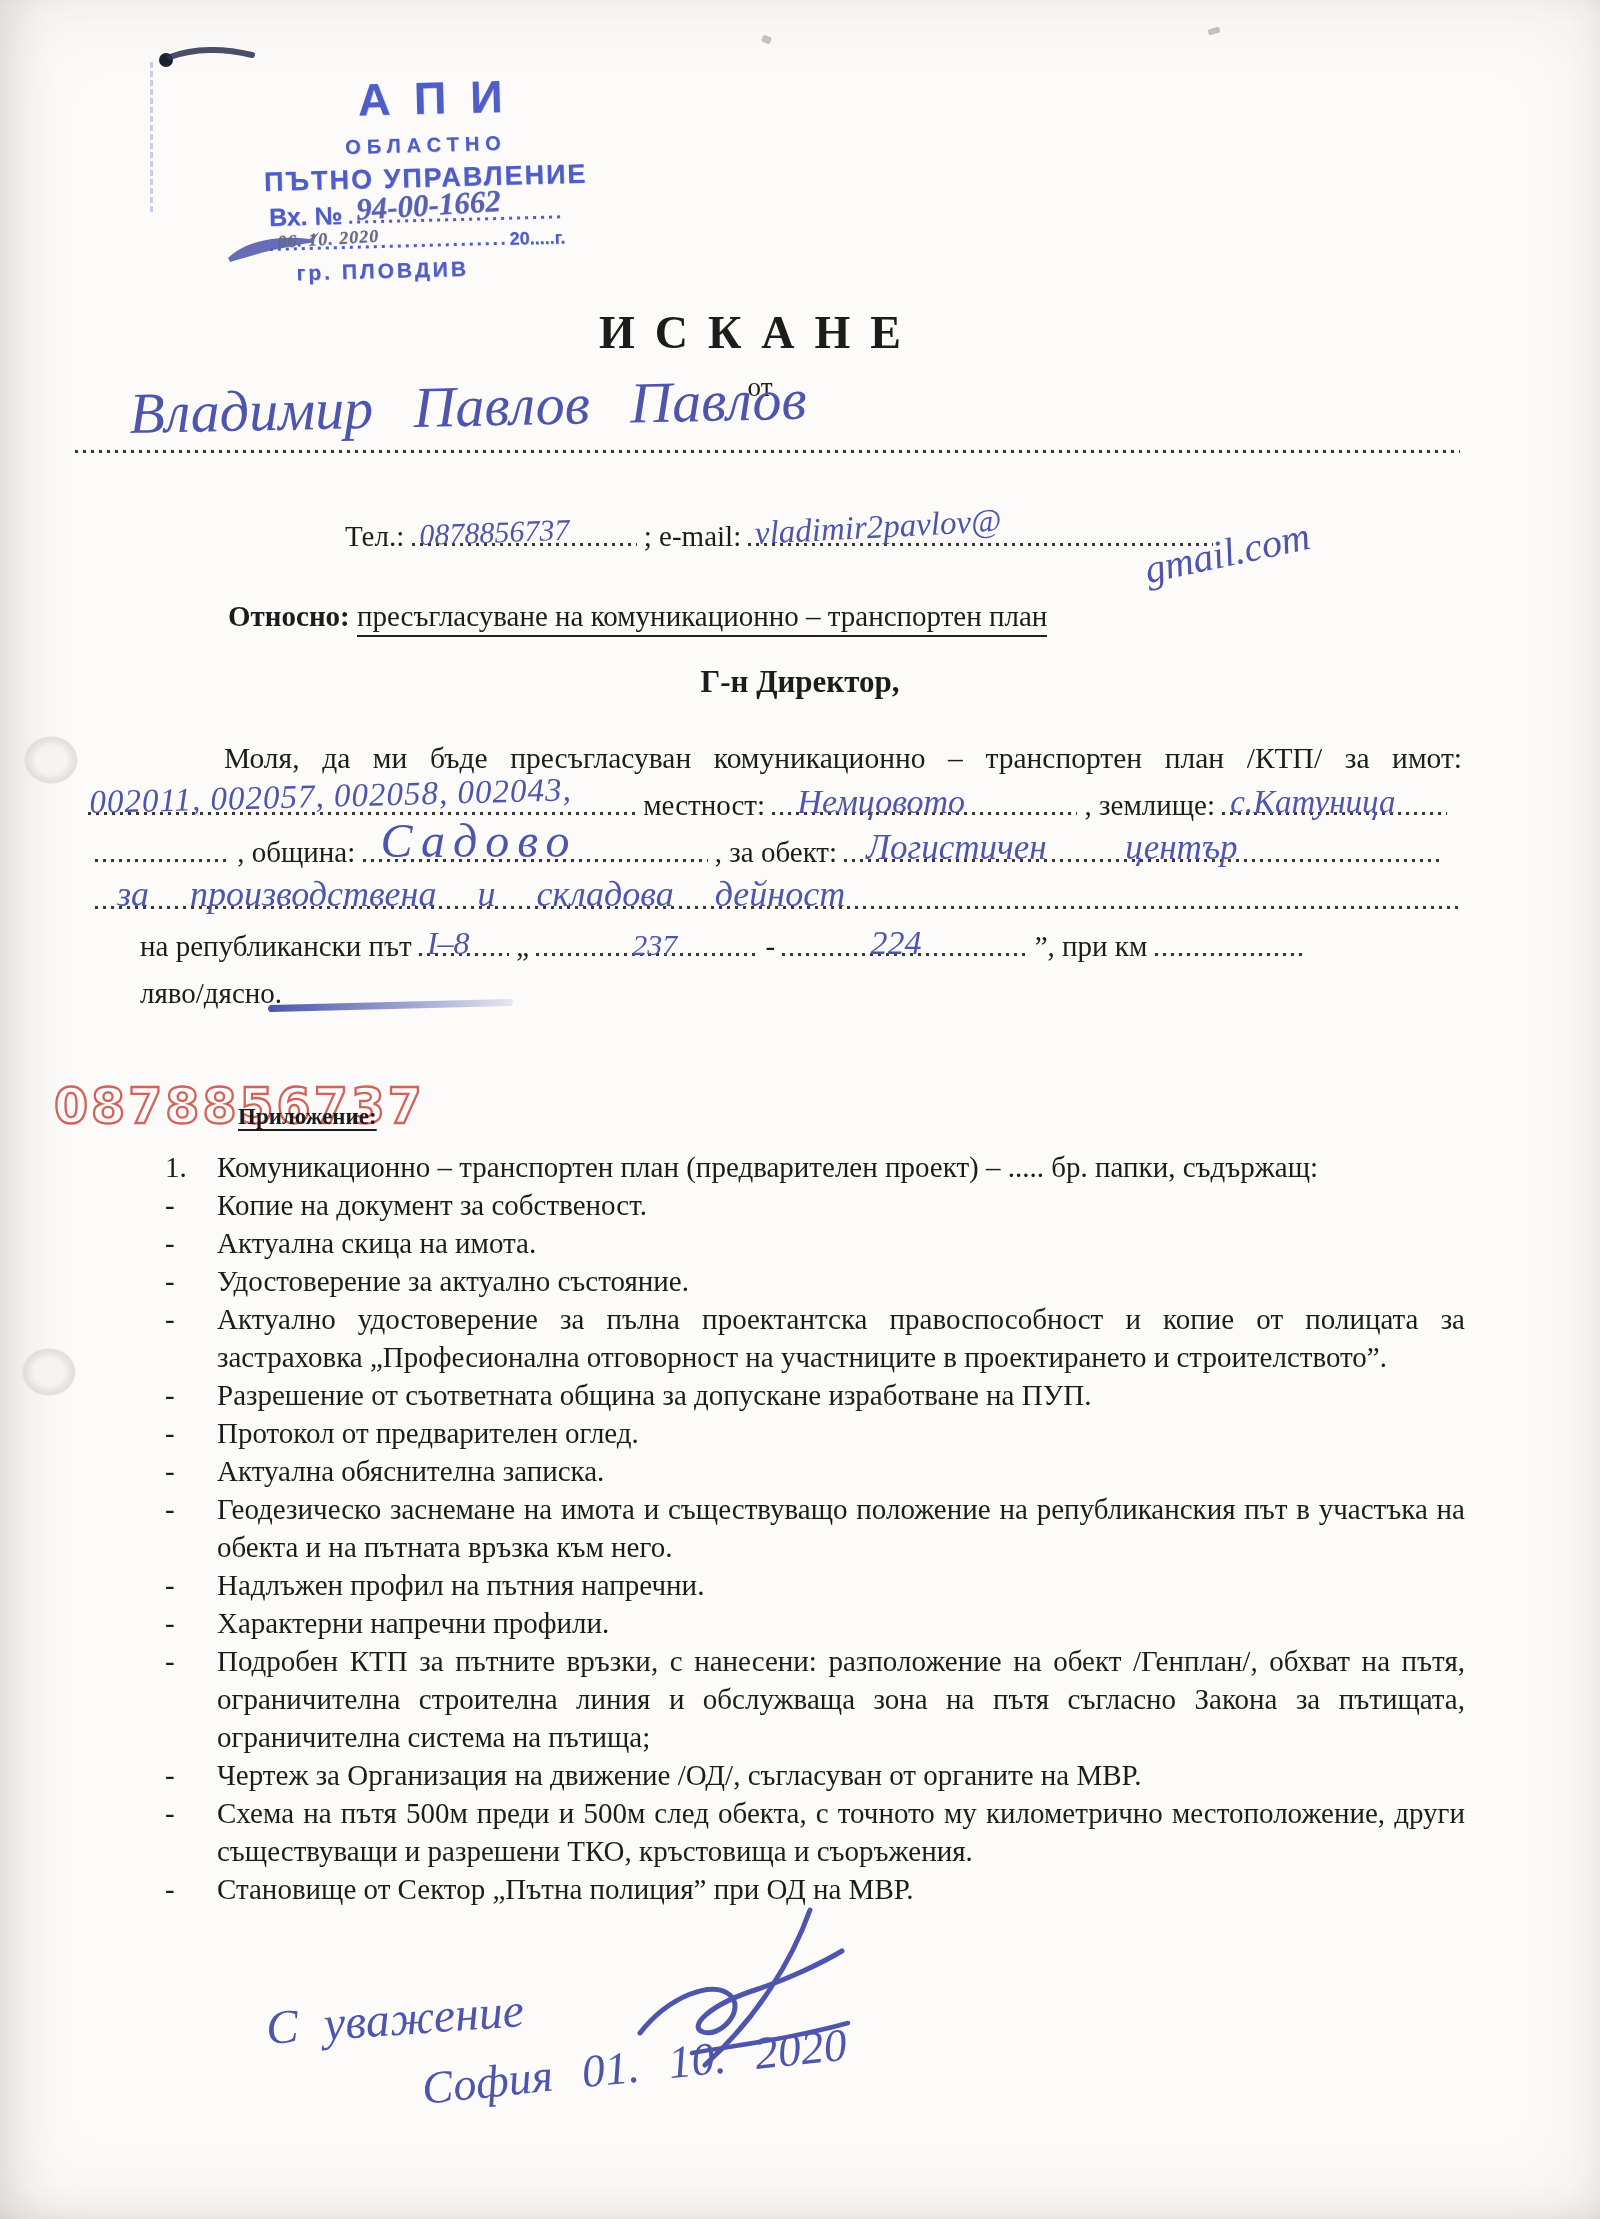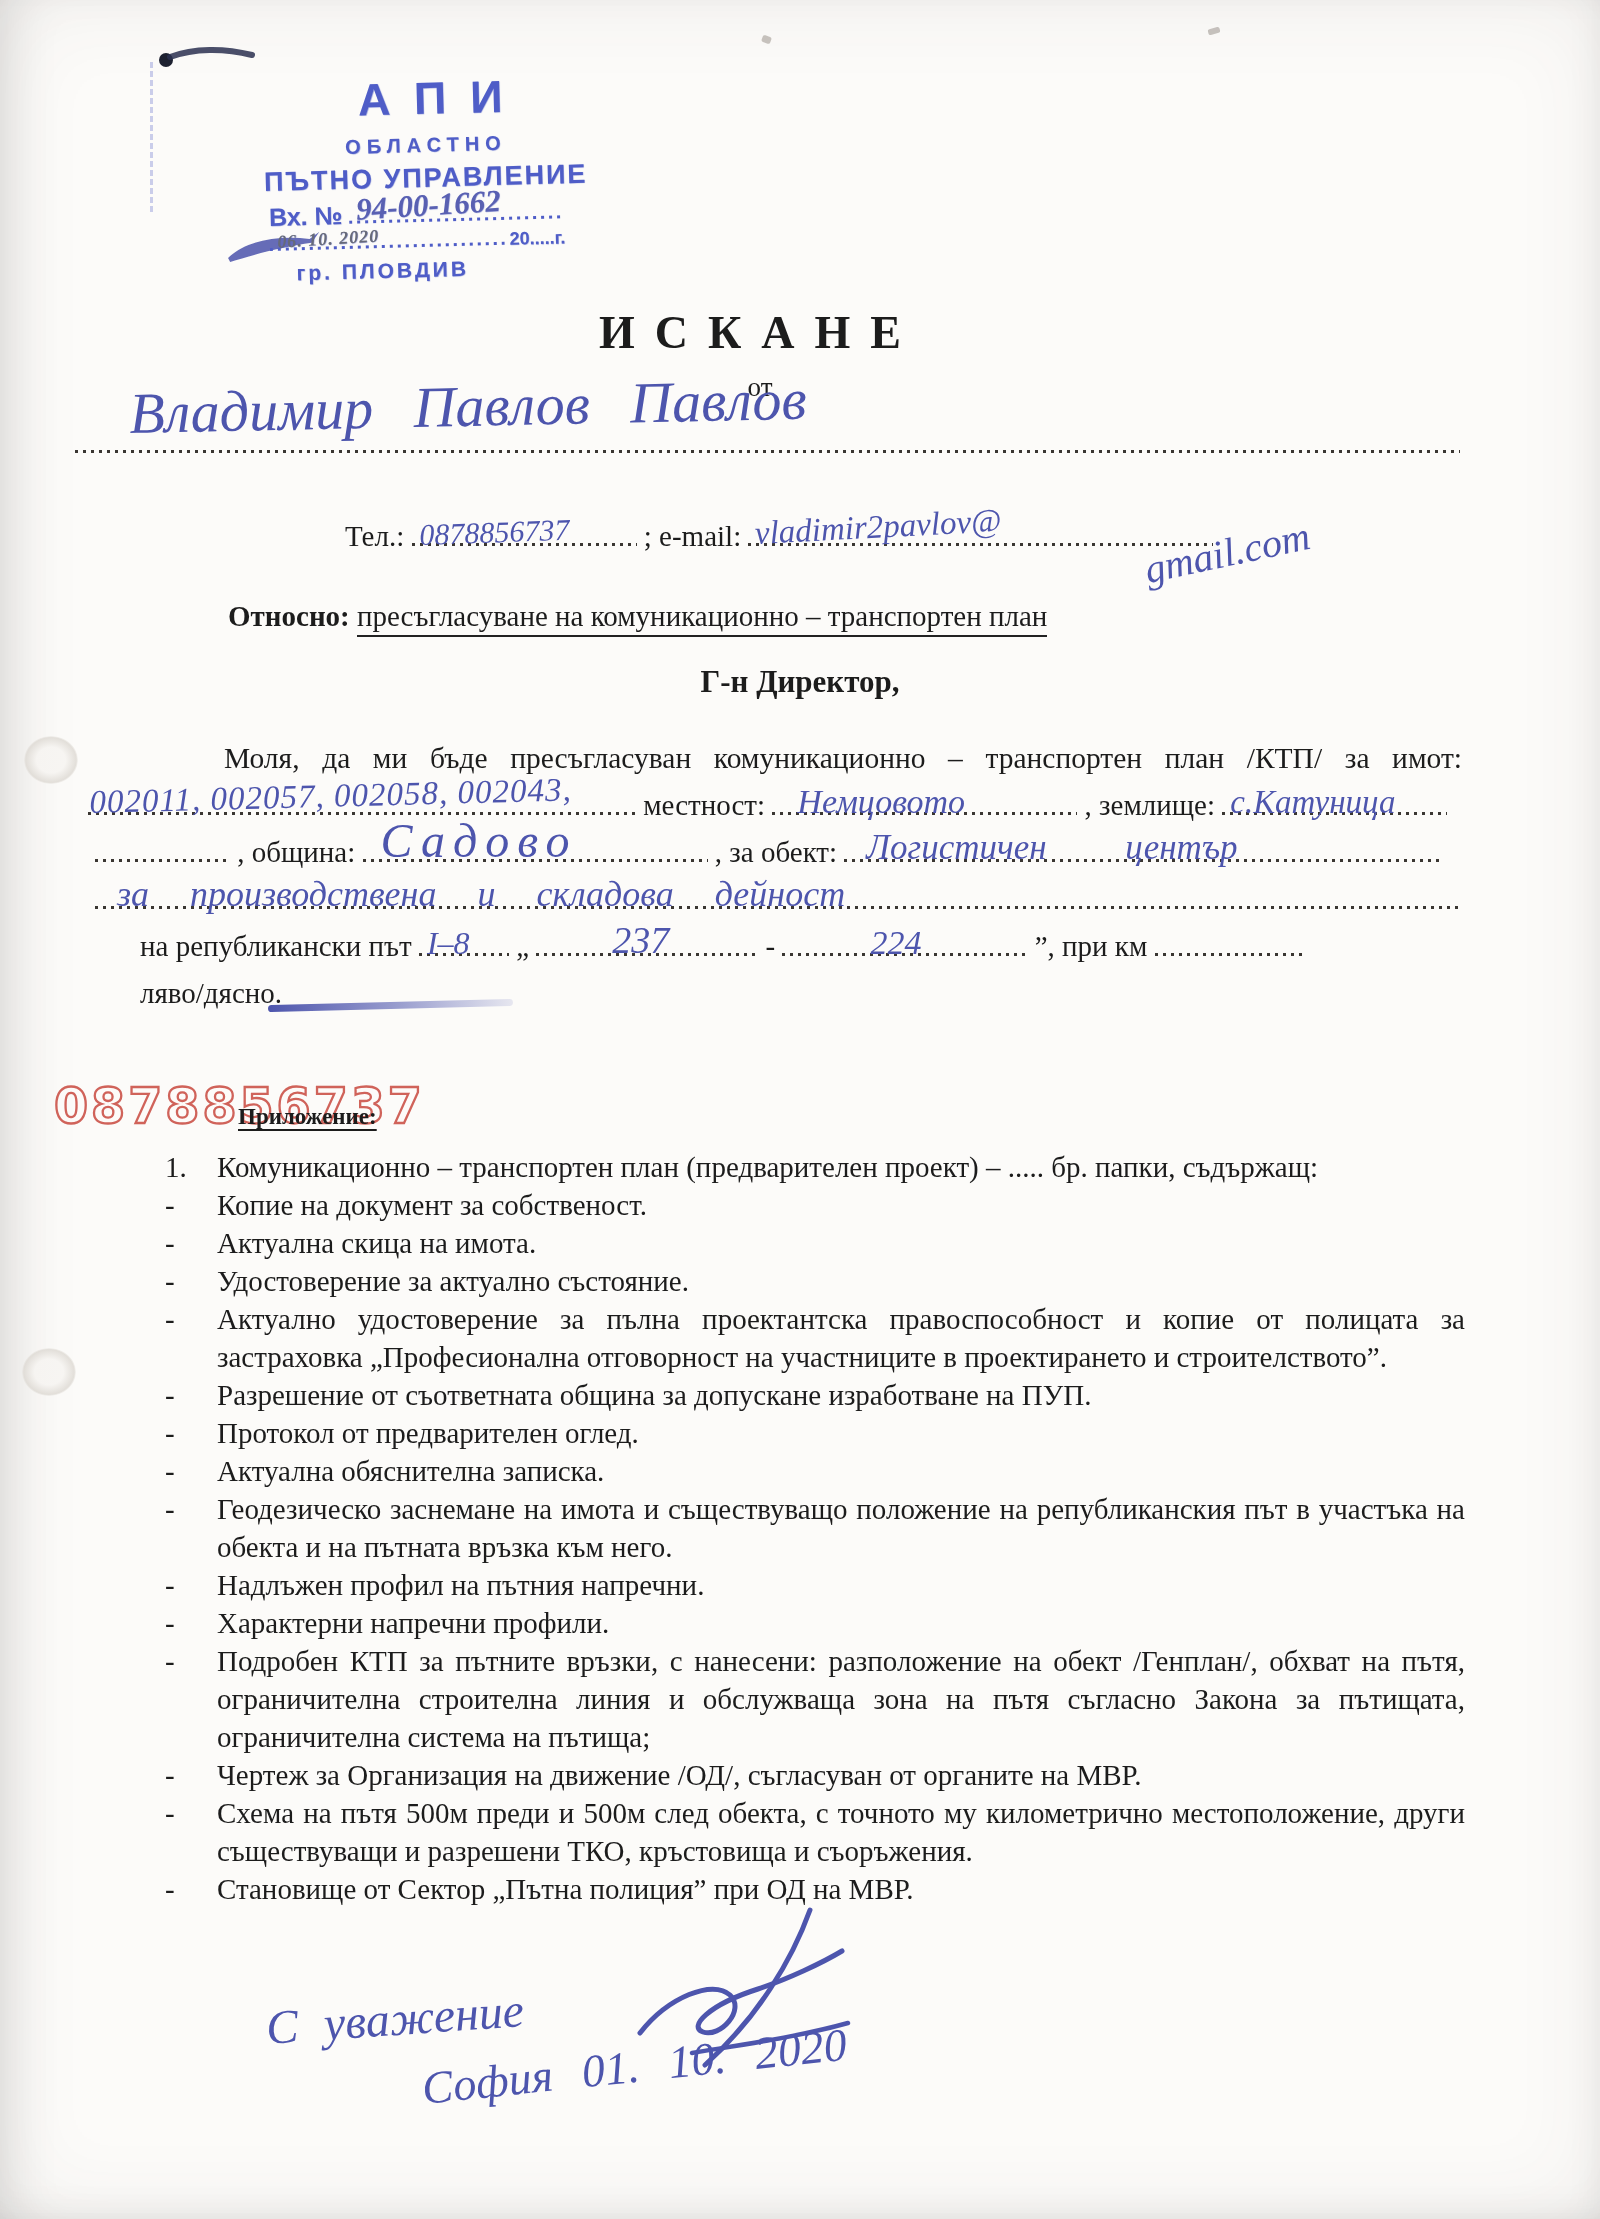--- a/index.html
+++ b/index.html
@@ -160,21 +160,21 @@
   </div>
 
   <div class="row" style="left:95px;top:883px;">
     <span class="fill" style="width:1365px;"><span class="hw" style="font-size:36px;word-spacing:32px;left:22px;">за производствена и складова дейност</span></span>
   </div>
 
   <div class="row" style="left:140px;top:930px;">
     <span>на републикански път</span>
     <span class="fill" style="width:90px;text-align:right;"><span class="hw" style="font-size:32px;">I–8</span></span>
     <span>„</span>
-    <span class="fill" style="width:222px;"><span class="hw" style="font-size:38px;left:76px;">237</span></span>
+    <span class="fill" style="width:222px;"><span class="hw" style="font-size:30px;left:96px;">237</span></span>
     <span>-</span>
     <span class="fill" style="width:245px;"><span class="hw" style="font-size:34px;left:88px;">224</span></span>
     <span>”, при км</span>
     <span class="fill" style="width:150px;"></span>
   </div>
 
   <div class="row" style="left:140px;top:977px;">
     <span>ляво/дясно.</span>
   </div>
   <div class="abs penstroke"></div>

